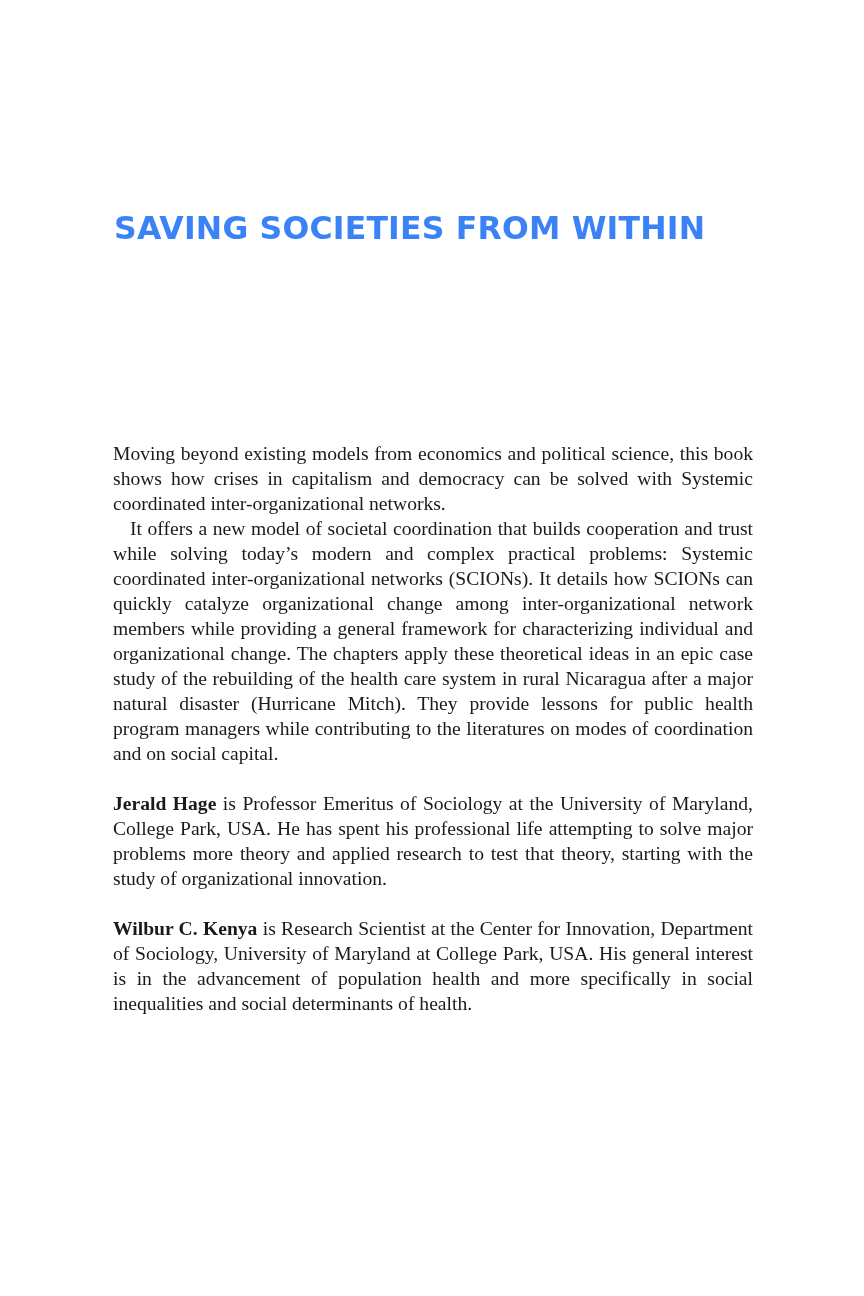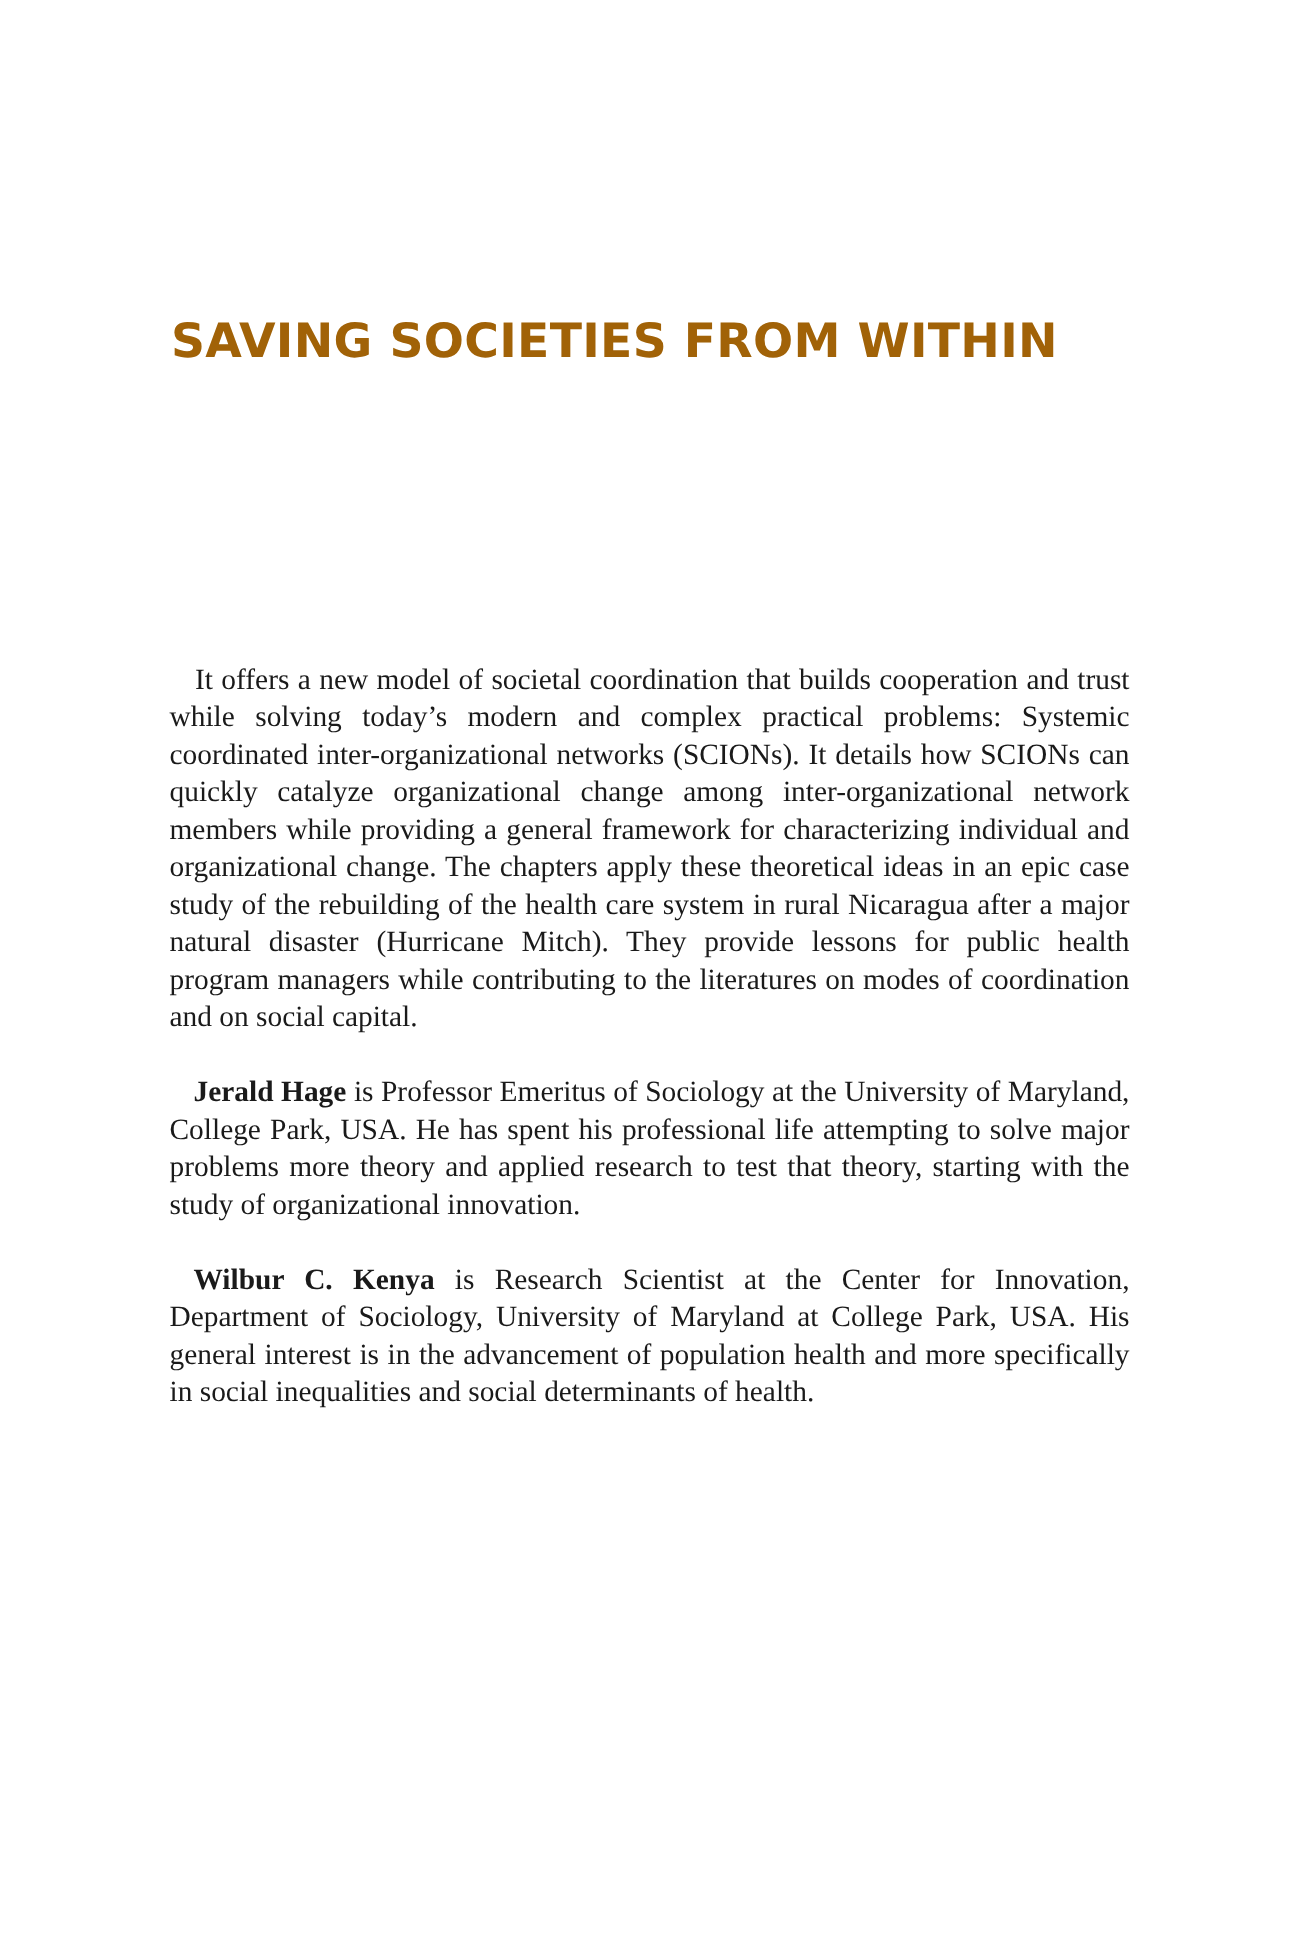--- a/index.html
+++ b/index.html
@@ -1,35 +1,36 @@
 <!DOCTYPE html>
 <html><head>
   <meta charset="utf-8">
   <style>
     html, body { margin: 0; padding: 0; background: #ffffff; }
     body { width: 864px; height: 1296px; position: relative; overflow: hidden; color: #111; }
     .title {
       position: absolute; left: 114px; top: 210px; margin: 0;
       font-family: "DejaVu Sans", sans-serif; font-weight: 600;
-      font-size: 31.5px; letter-spacing: 0.2px; color: #a16207;
+      font-size: 31.5px; letter-spacing: 0.2px; color: #3b82f6;
       white-space: nowrap;
     }
     .body {
       position: absolute; left: 113px; top: 441px; width: 640px;
       font-family: "Liberation Serif", serif; font-size: 19.6px; line-height: 25px;
       text-align: justify; color: #1a1a1a;
     }
     .body p { margin: 0; }
     .body p.indent { text-indent: 17px; }
     .body p.bio { margin-top: 25px; }
-    .body b { font-weight: bold; margin-left: 16px; }
+    .body b { font-weight: bold; }
   </style>
 </head>
 <body>
 
 <h1 class="title">SAVING SOCIETIES FROM WITHIN</h1>
 
 <div class="body">
+  <p>Moving beyond existing models from economics and political science, this book shows how crises in capitalism and democracy can be solved with Systemic coordinated inter-organizational networks.</p>
   <p class="indent">It offers a new model of societal coordination that builds cooperation and trust while solving today’s modern and complex practical problems: Systemic coordinated inter-organizational networks (SCIONs). It details how SCIONs can quickly catalyze organizational change among inter-organizational network members while providing a general framework for characterizing individual and organizational change. The chapters apply these theoretical ideas in an epic case study of the rebuilding of the health care system in rural Nicaragua after a major natural disaster (Hurricane Mitch). They provide lessons for public health program managers while contributing to the literatures on modes of coordination and on social capital.</p>
 
   <p class="bio"><b>Jerald Hage</b><span> is Professor Emeritus of Sociology at the University of Maryland, College Park, USA. He has spent his professional life attempting to solve major problems more theory and applied research to test that theory, starting with the study of organizational innovation.</span></p>
   <p class="bio"><b>Wilbur C. Kenya</b><span> is Research Scientist at the Center for Innovation, Department of Sociology, University of Maryland at College Park, USA. His general interest is in the advancement of population health and more specifically in social inequalities and social determinants of health.</span></p>
 </div>
 
 </body></html>

